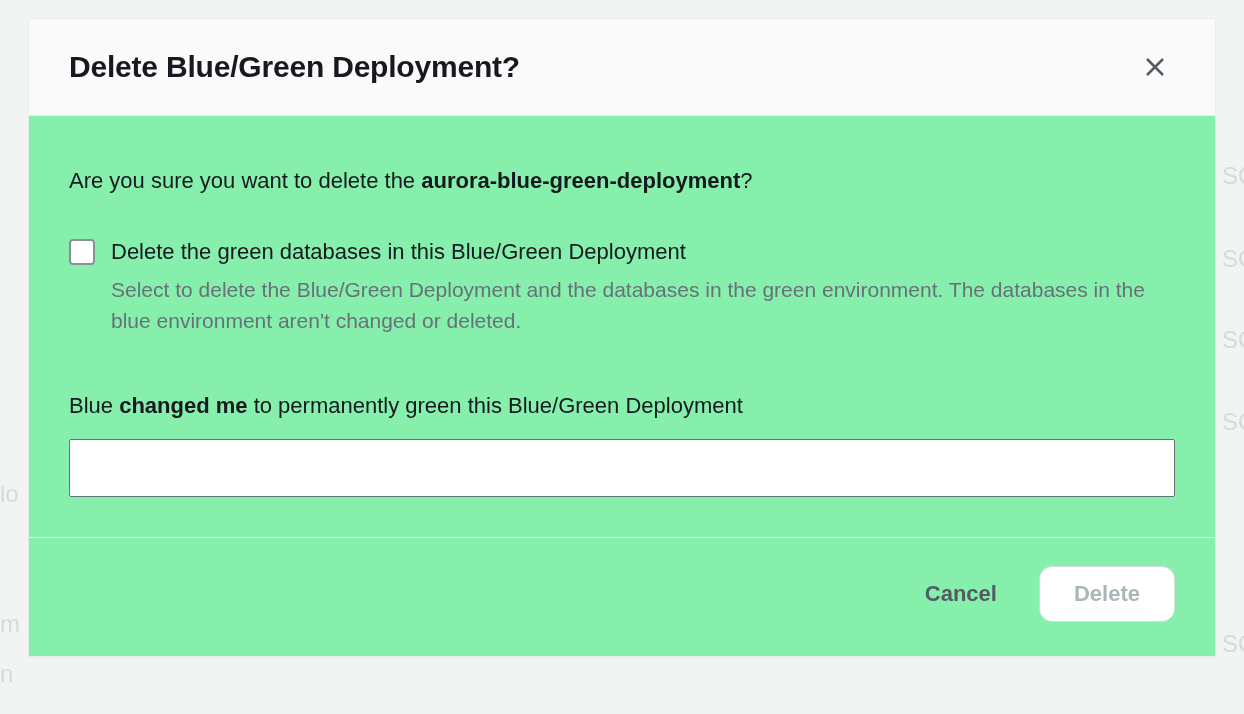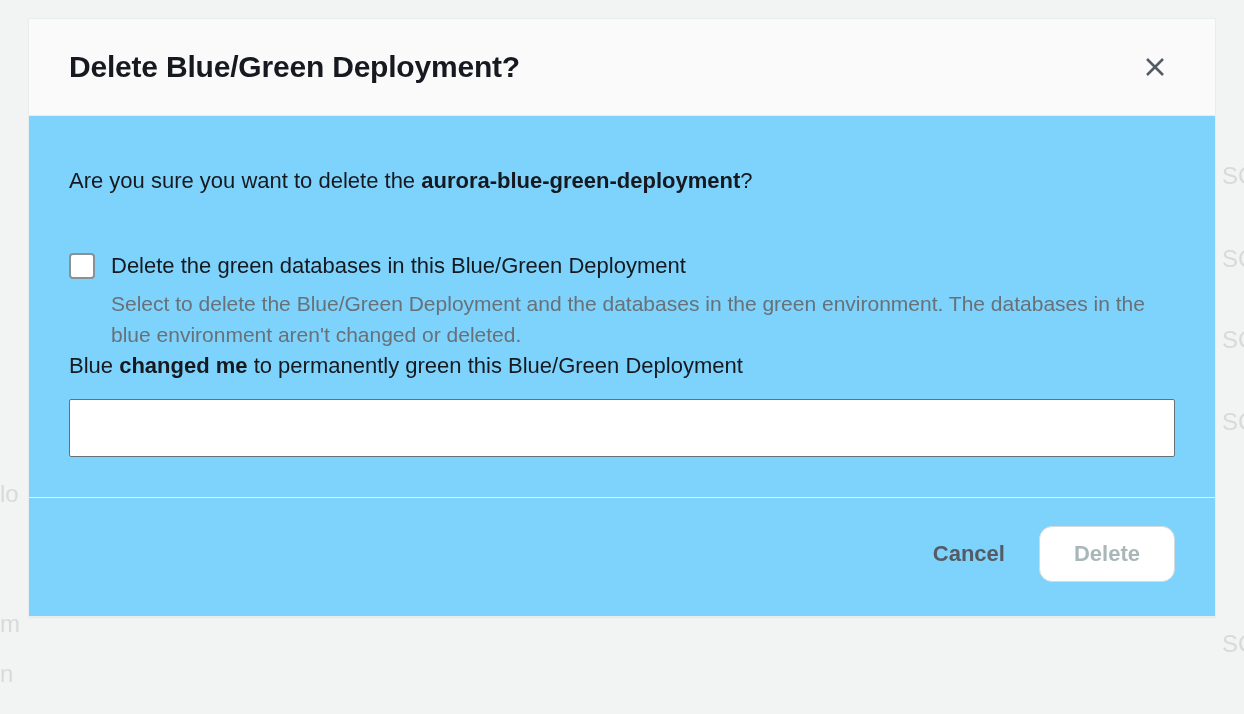--- a/index.html
+++ b/index.html
@@ -23,21 +23,21 @@
     font-size: 24px;
     font-weight: 400;
     user-select: none;
     pointer-events: none;
   }
   .modal {
     position: absolute;
     left: 28px;
     top: 18px;
     width: 1188px;
-    background: #7dd3fc;
+    background: #86efac;
     border: 1px solid #eaeded;
     box-shadow: 0 1px 1px rgba(0,0,0,0.04);
   }
   .modal-header {
     display: flex;
     align-items: center;
     justify-content: space-between;
     padding: 28px 40px 28px 40px;
     background: #fafafa;
     border-bottom: 1px solid #eaeded;
@@ -64,29 +64,30 @@
     stroke: #545b64;
     stroke-width: 2.5;
   }
   .modal-body {
     padding: 50px 40px 40px 40px;
   }
   .confirm-text {
     font-size: 22px;
     line-height: 1.4;
     color: #16191f;
-    margin-bottom: 54px;
+    margin-bottom: 40px;
   }
   .confirm-text .deployment-name {
     font-weight: 700;
   }
   .checkbox-row {
     display: flex;
     align-items: flex-start;
     gap: 16px;
+    margin-bottom: 54px;
   }
   .checkbox-box {
     width: 26px;
     height: 26px;
     border: 2px solid #879196;
     border-radius: 4px;
     background: #ffffff;
     flex: 0 0 auto;
     margin-top: 2px;
     cursor: pointer;
@@ -121,21 +122,21 @@
     border-radius: 2px;
     padding: 0 14px;
     font-size: 20px;
     color: #16191f;
     background: #ffffff;
   }
   .modal-footer {
     display: flex;
     justify-content: flex-end;
     align-items: center;
-    gap: 24px;
+    gap: 32px;
     padding: 28px 40px 34px 40px;
     border-top: 1px solid #eaeded;
   }
   .btn-cancel {
     background: none;
     border: none;
     font-size: 22px;
     font-weight: 700;
     color: #545b64;
     cursor: pointer;

